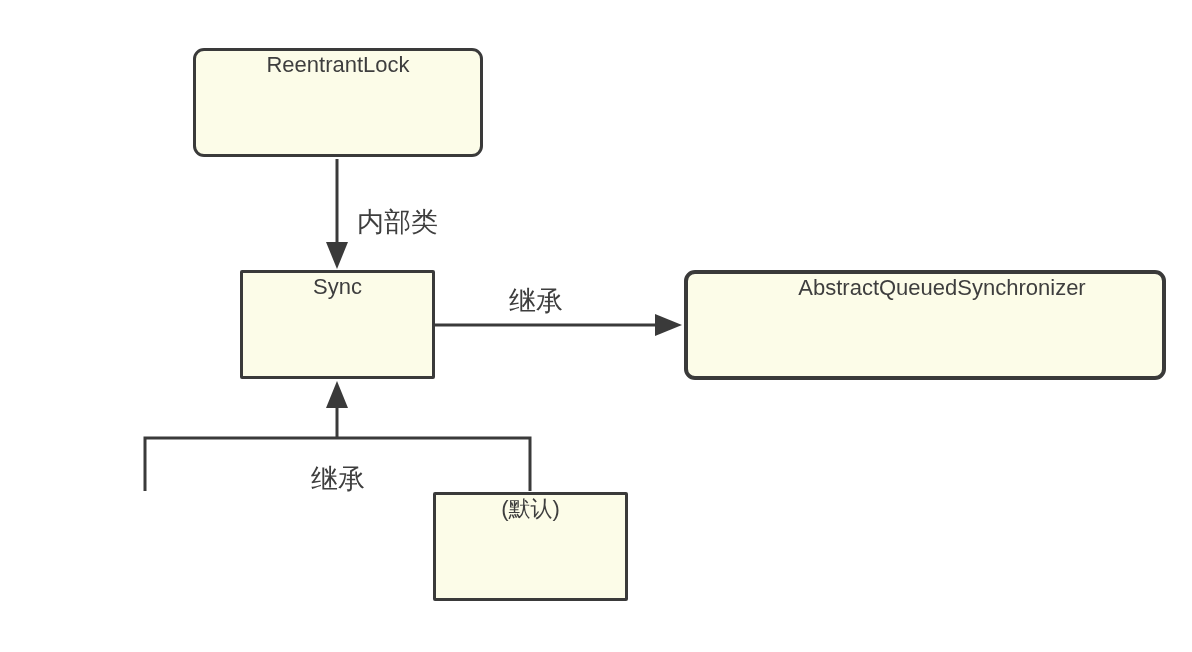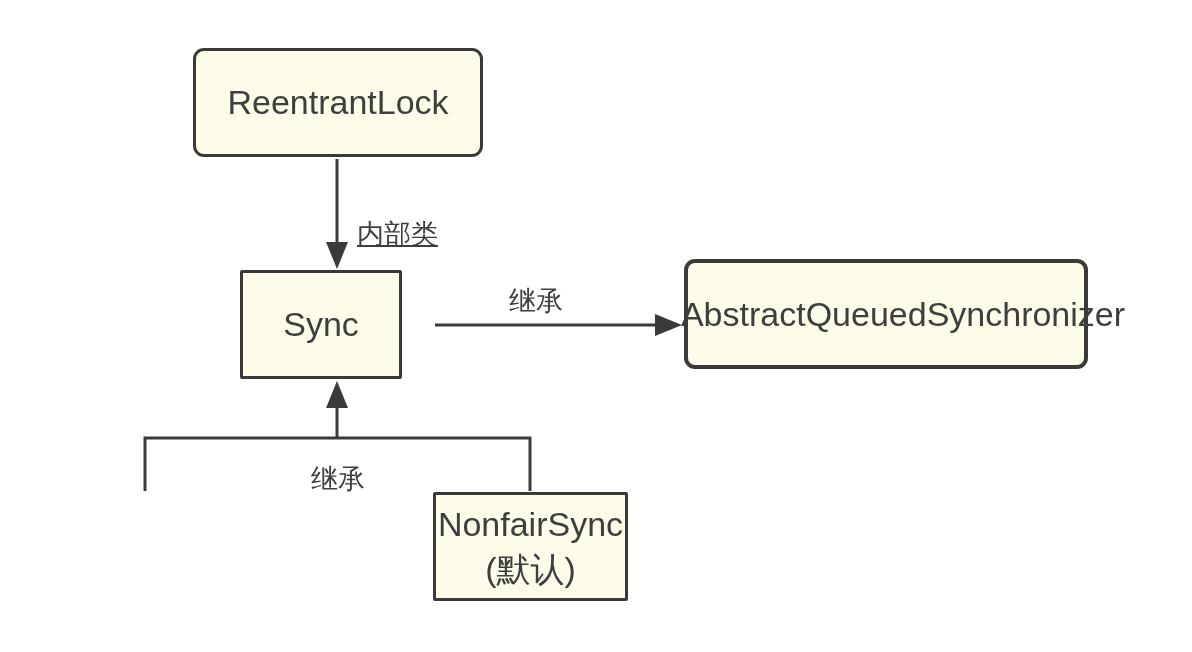--- a/index.html
+++ b/index.html
@@ -31,23 +31,23 @@
     fill:var(--node-border);
     stroke:none;
   }
   .node{
     position:absolute;
     background:var(--node-fill);
     border:3px solid var(--node-border);
     display:flex;
     flex-direction:column;
     align-items:center;
-    justify-content:center;
+    justify-content:flex-start;
     color:var(--text-color);
-    font-size:34px;
+    font-size:22px;
     text-align:center;
     line-height:1.3;
   }
   .node.rounded{ border-radius:11px; }
   .node.sharp{ border-radius:2px; }
   .edge-label{
     position:absolute;
     color:var(--text-color);
     font-size:27px;
     white-space:nowrap;
@@ -82,34 +82,33 @@
       <path class="edge-line" d="M145,491 L145,438 L530,438 L530,491"></path>
       <line class="edge-line" x1="337" y1="437" x2="337" y2="404"></line>
       <polygon class="arrow-head" points="337,381 326,408 348,408"></polygon>
     </g>
   </svg>
 
   <div class="node rounded" style="left:193px; top:48px; width:290px; height:109px;">
     <span>ReentrantLock</span>
   </div>
 
-  <div class="node sharp" style="left:240px; top:270px; width:162px; height:109px;">
+  <div class="node sharp" style="left:240px; top:270px; width:195px; height:109px;">
     <span>Sync</span>
   </div>
 
-  <div class="node rounded" style="left:684px; top:259px; width:404px; height:110px; border-width:4px;padding-left:34px;">
+  <div class="node rounded" style="left:684px; top:270px; width:482px; height:110px; border-width:4px;padding-left:34px;">
     <span>AbstractQueuedSynchronizer</span>
   </div>
 
 
   <div class="node sharp" style="left:433px; top:492px; width:195px; height:109px;">
-    <span>NonfairSync</span>
     <span>(默认)</span>
   </div>
 
-  <div class="edge-label" style="left:357px; top:216px;text-decoration:underline;">内部类</div>
+  <div class="edge-label" style="left:357px; top:204px;">内部类</div>
 
   <div class="edge-label" style="left:509px; top:283px;">继承</div>
 
   <div class="edge-label" style="left:311px; top:461px;">继承</div>
 
 
 </div>
 
 </body></html>

